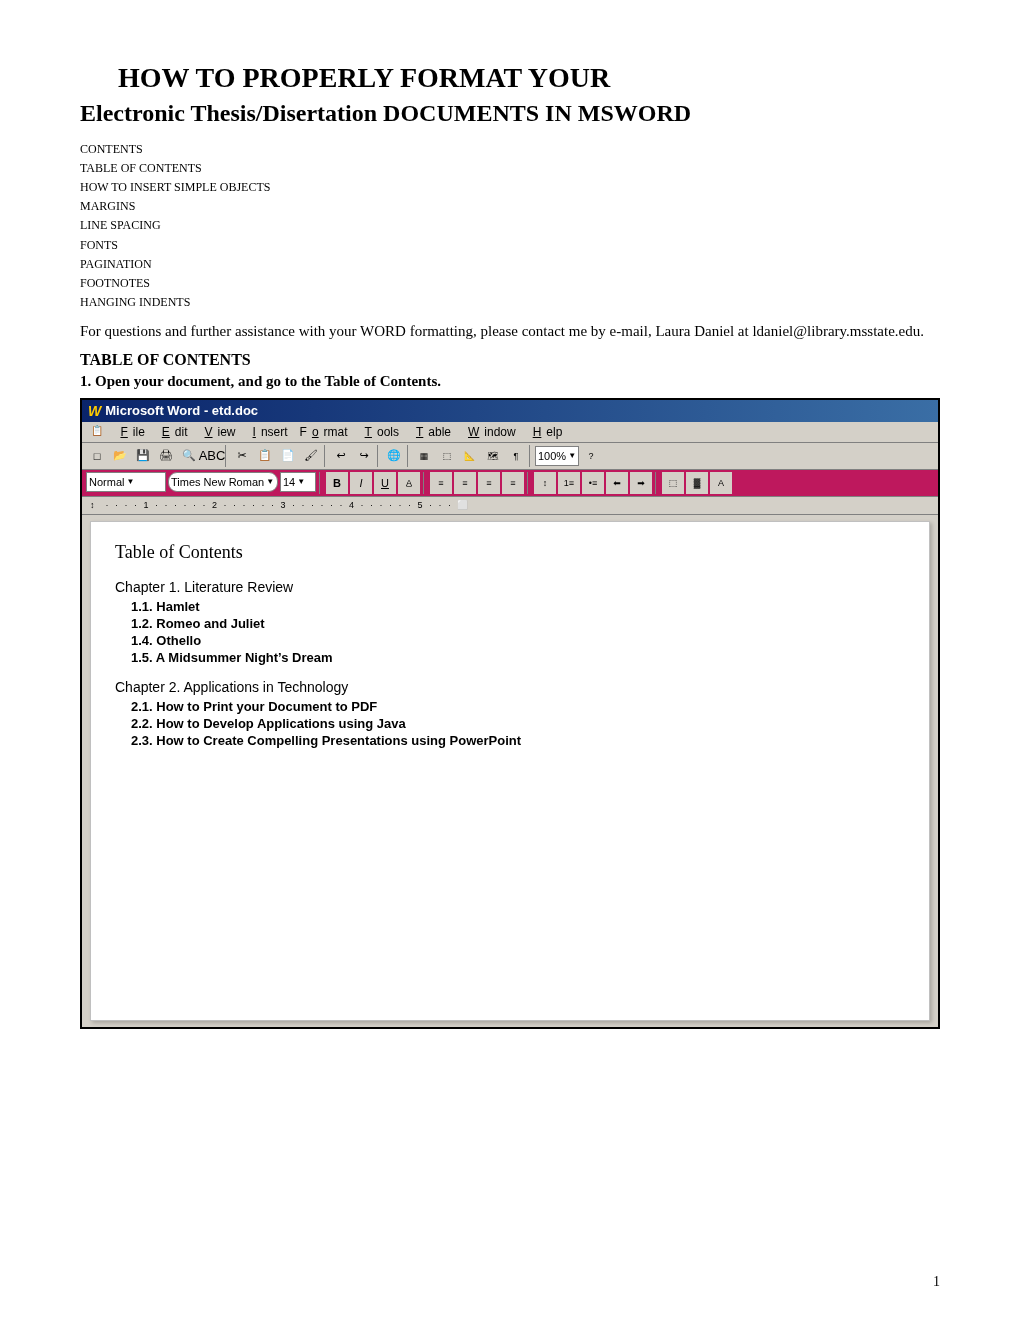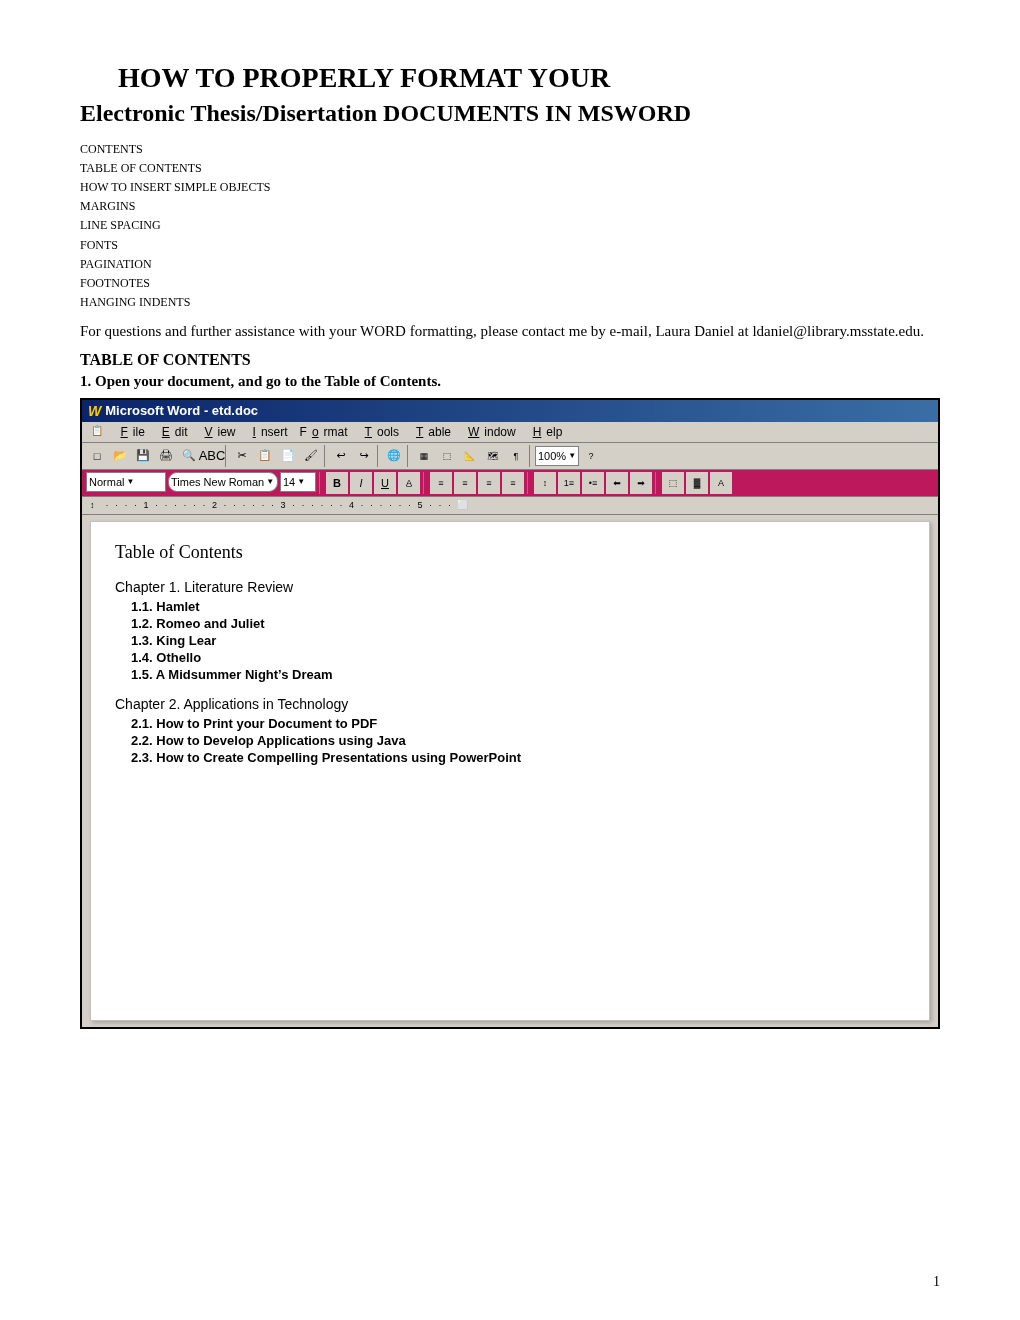--- a/index.html
+++ b/index.html
@@ -320,21 +320,20 @@
   </div>
 
   <div class="word-document-area">
     <p class="doc-toc-heading">Table of Contents</p>
 
     <p class="doc-chapter-heading">Chapter 1.  Literature Review</p>
 
     <div>
       <p class="doc-item">1.1. Hamlet</p>
       <p class="doc-item">1.2. Romeo and Juliet</p>
-      <p class="doc-item">1.3. King Lear</p>
       <p class="doc-item">1.4. Othello</p>
       <p class="doc-item">1.5. A Midsummer Night’s Dream</p>
     </div>
 
     <div class="doc-chapter2">
       <p class="doc-chapter-heading">Chapter 2.  Applications in Technology</p>
       <p class="doc-item">2.1. How to Print your Document to PDF</p>
       <p class="doc-item">2.2. How to Develop Applications using Java</p>
       <p class="doc-item">2.3. How to Create Compelling Presentations using PowerPoint</p>
     </div>

